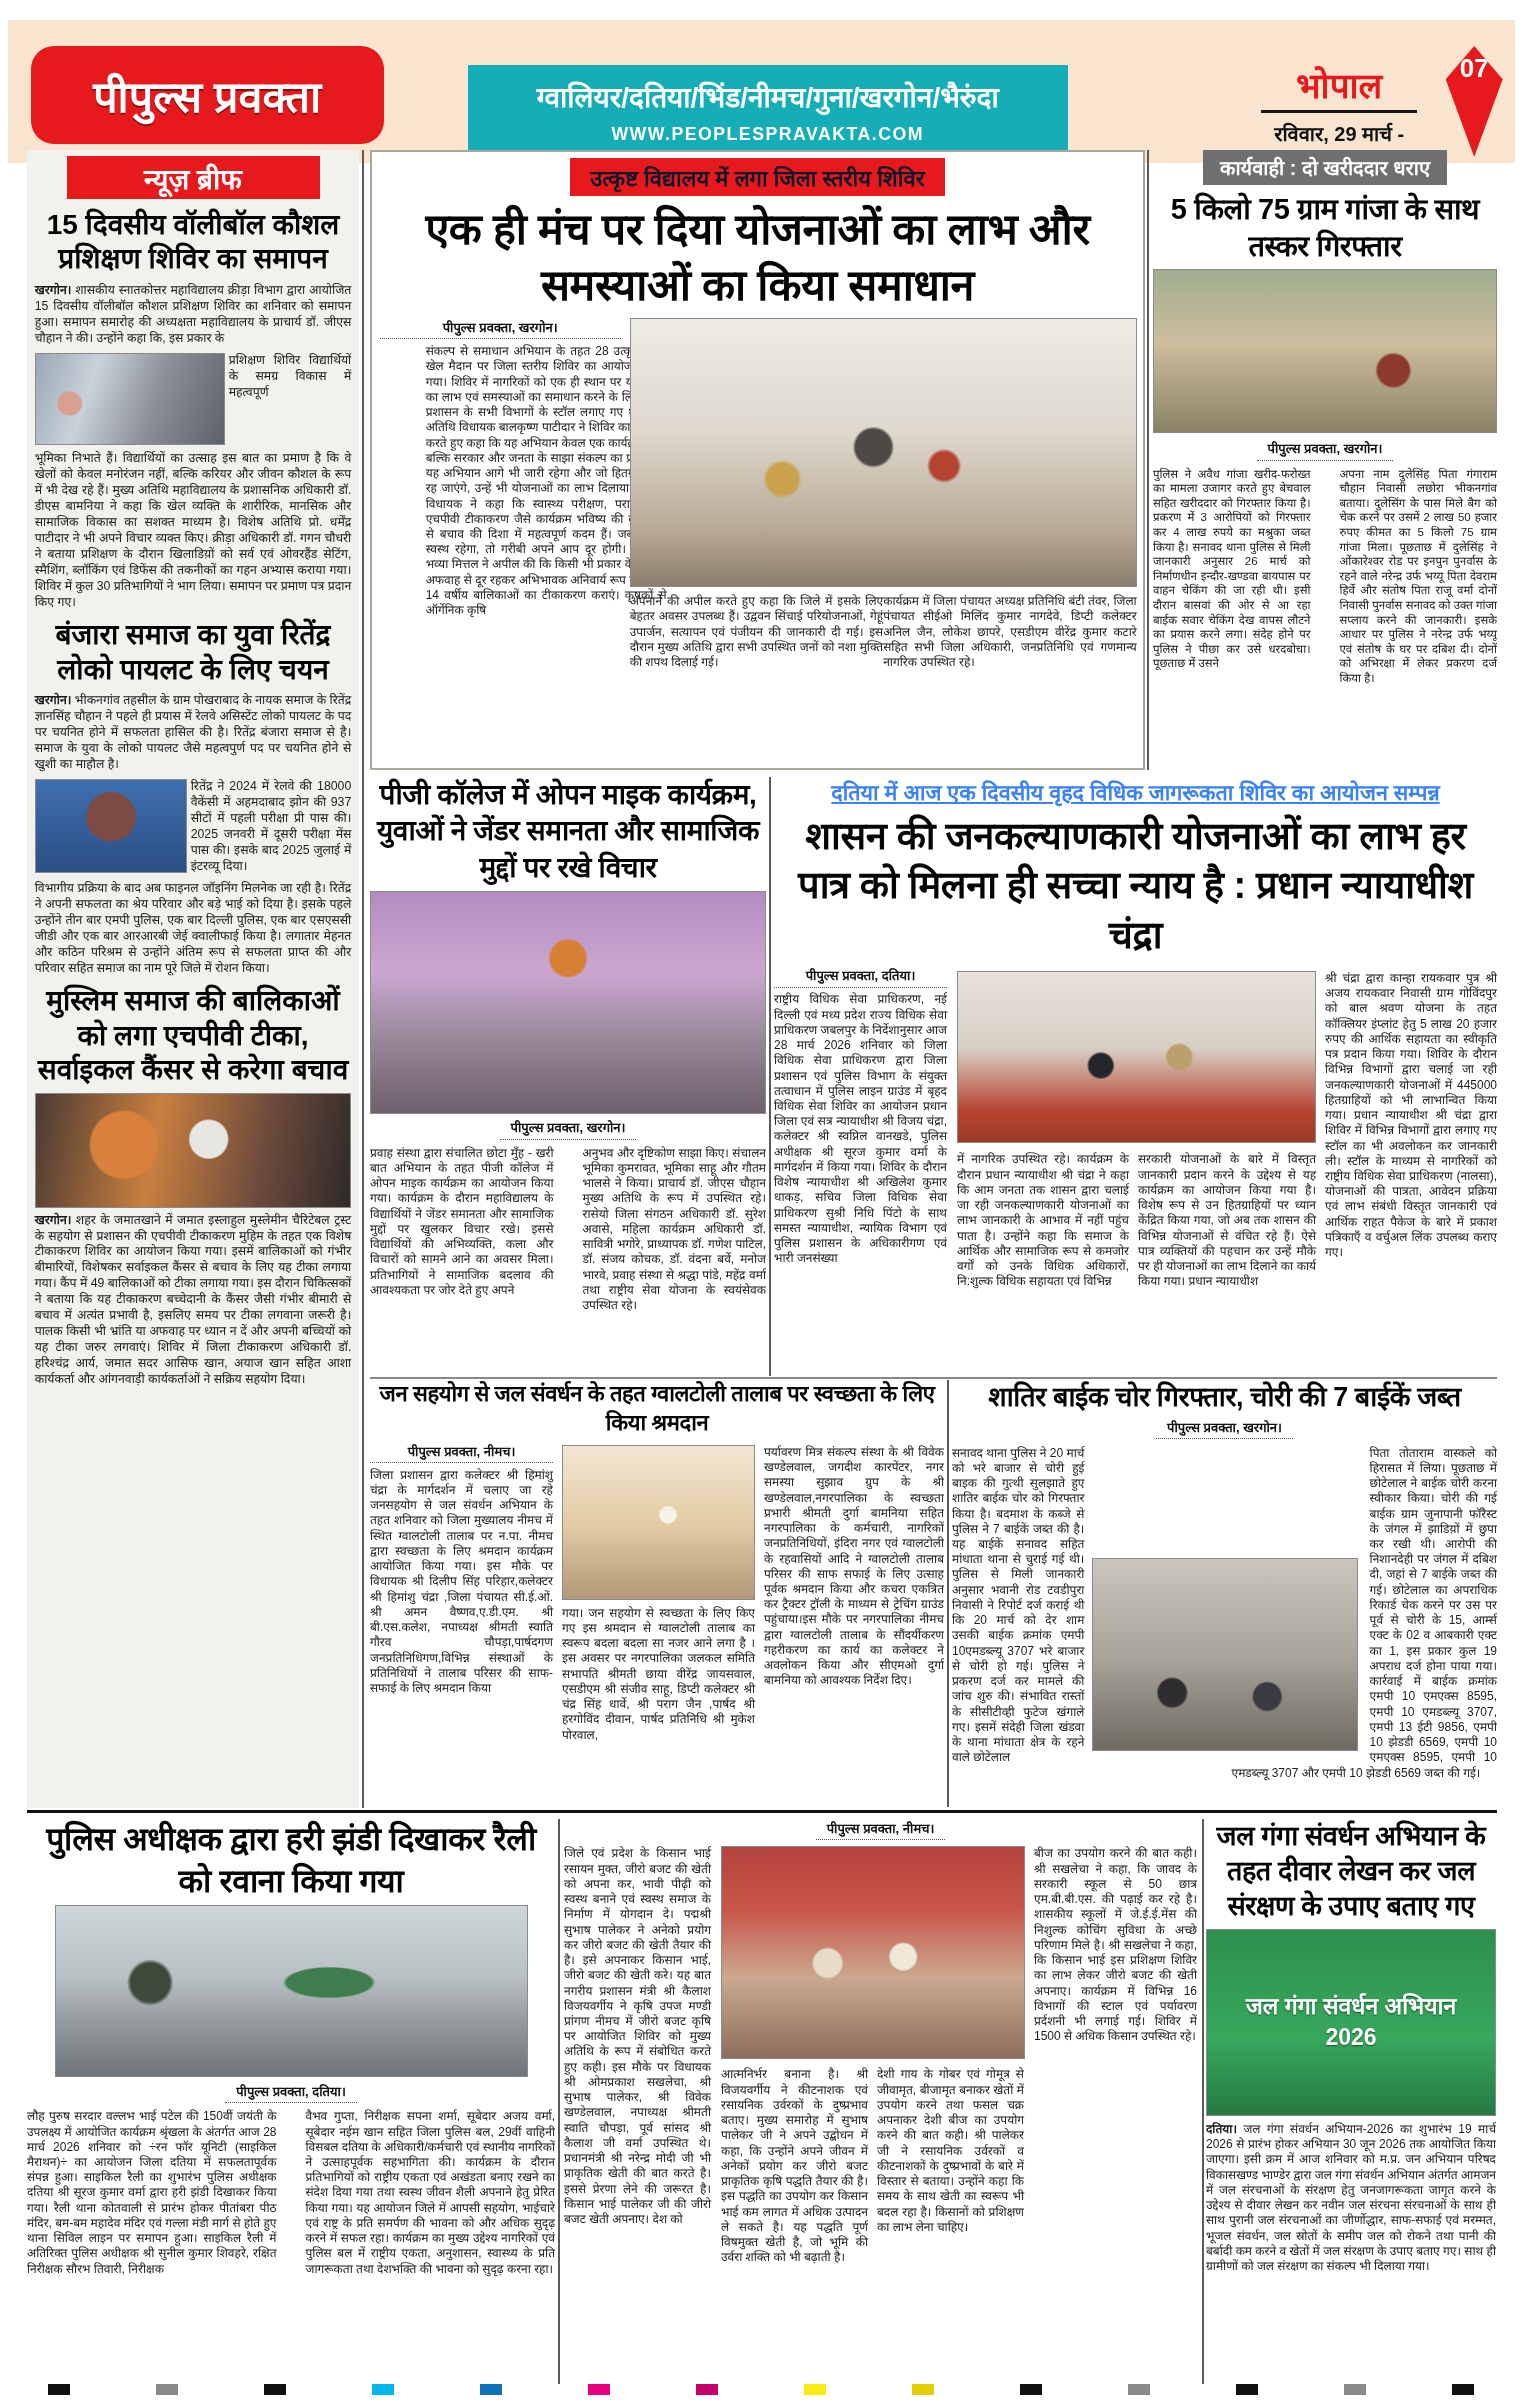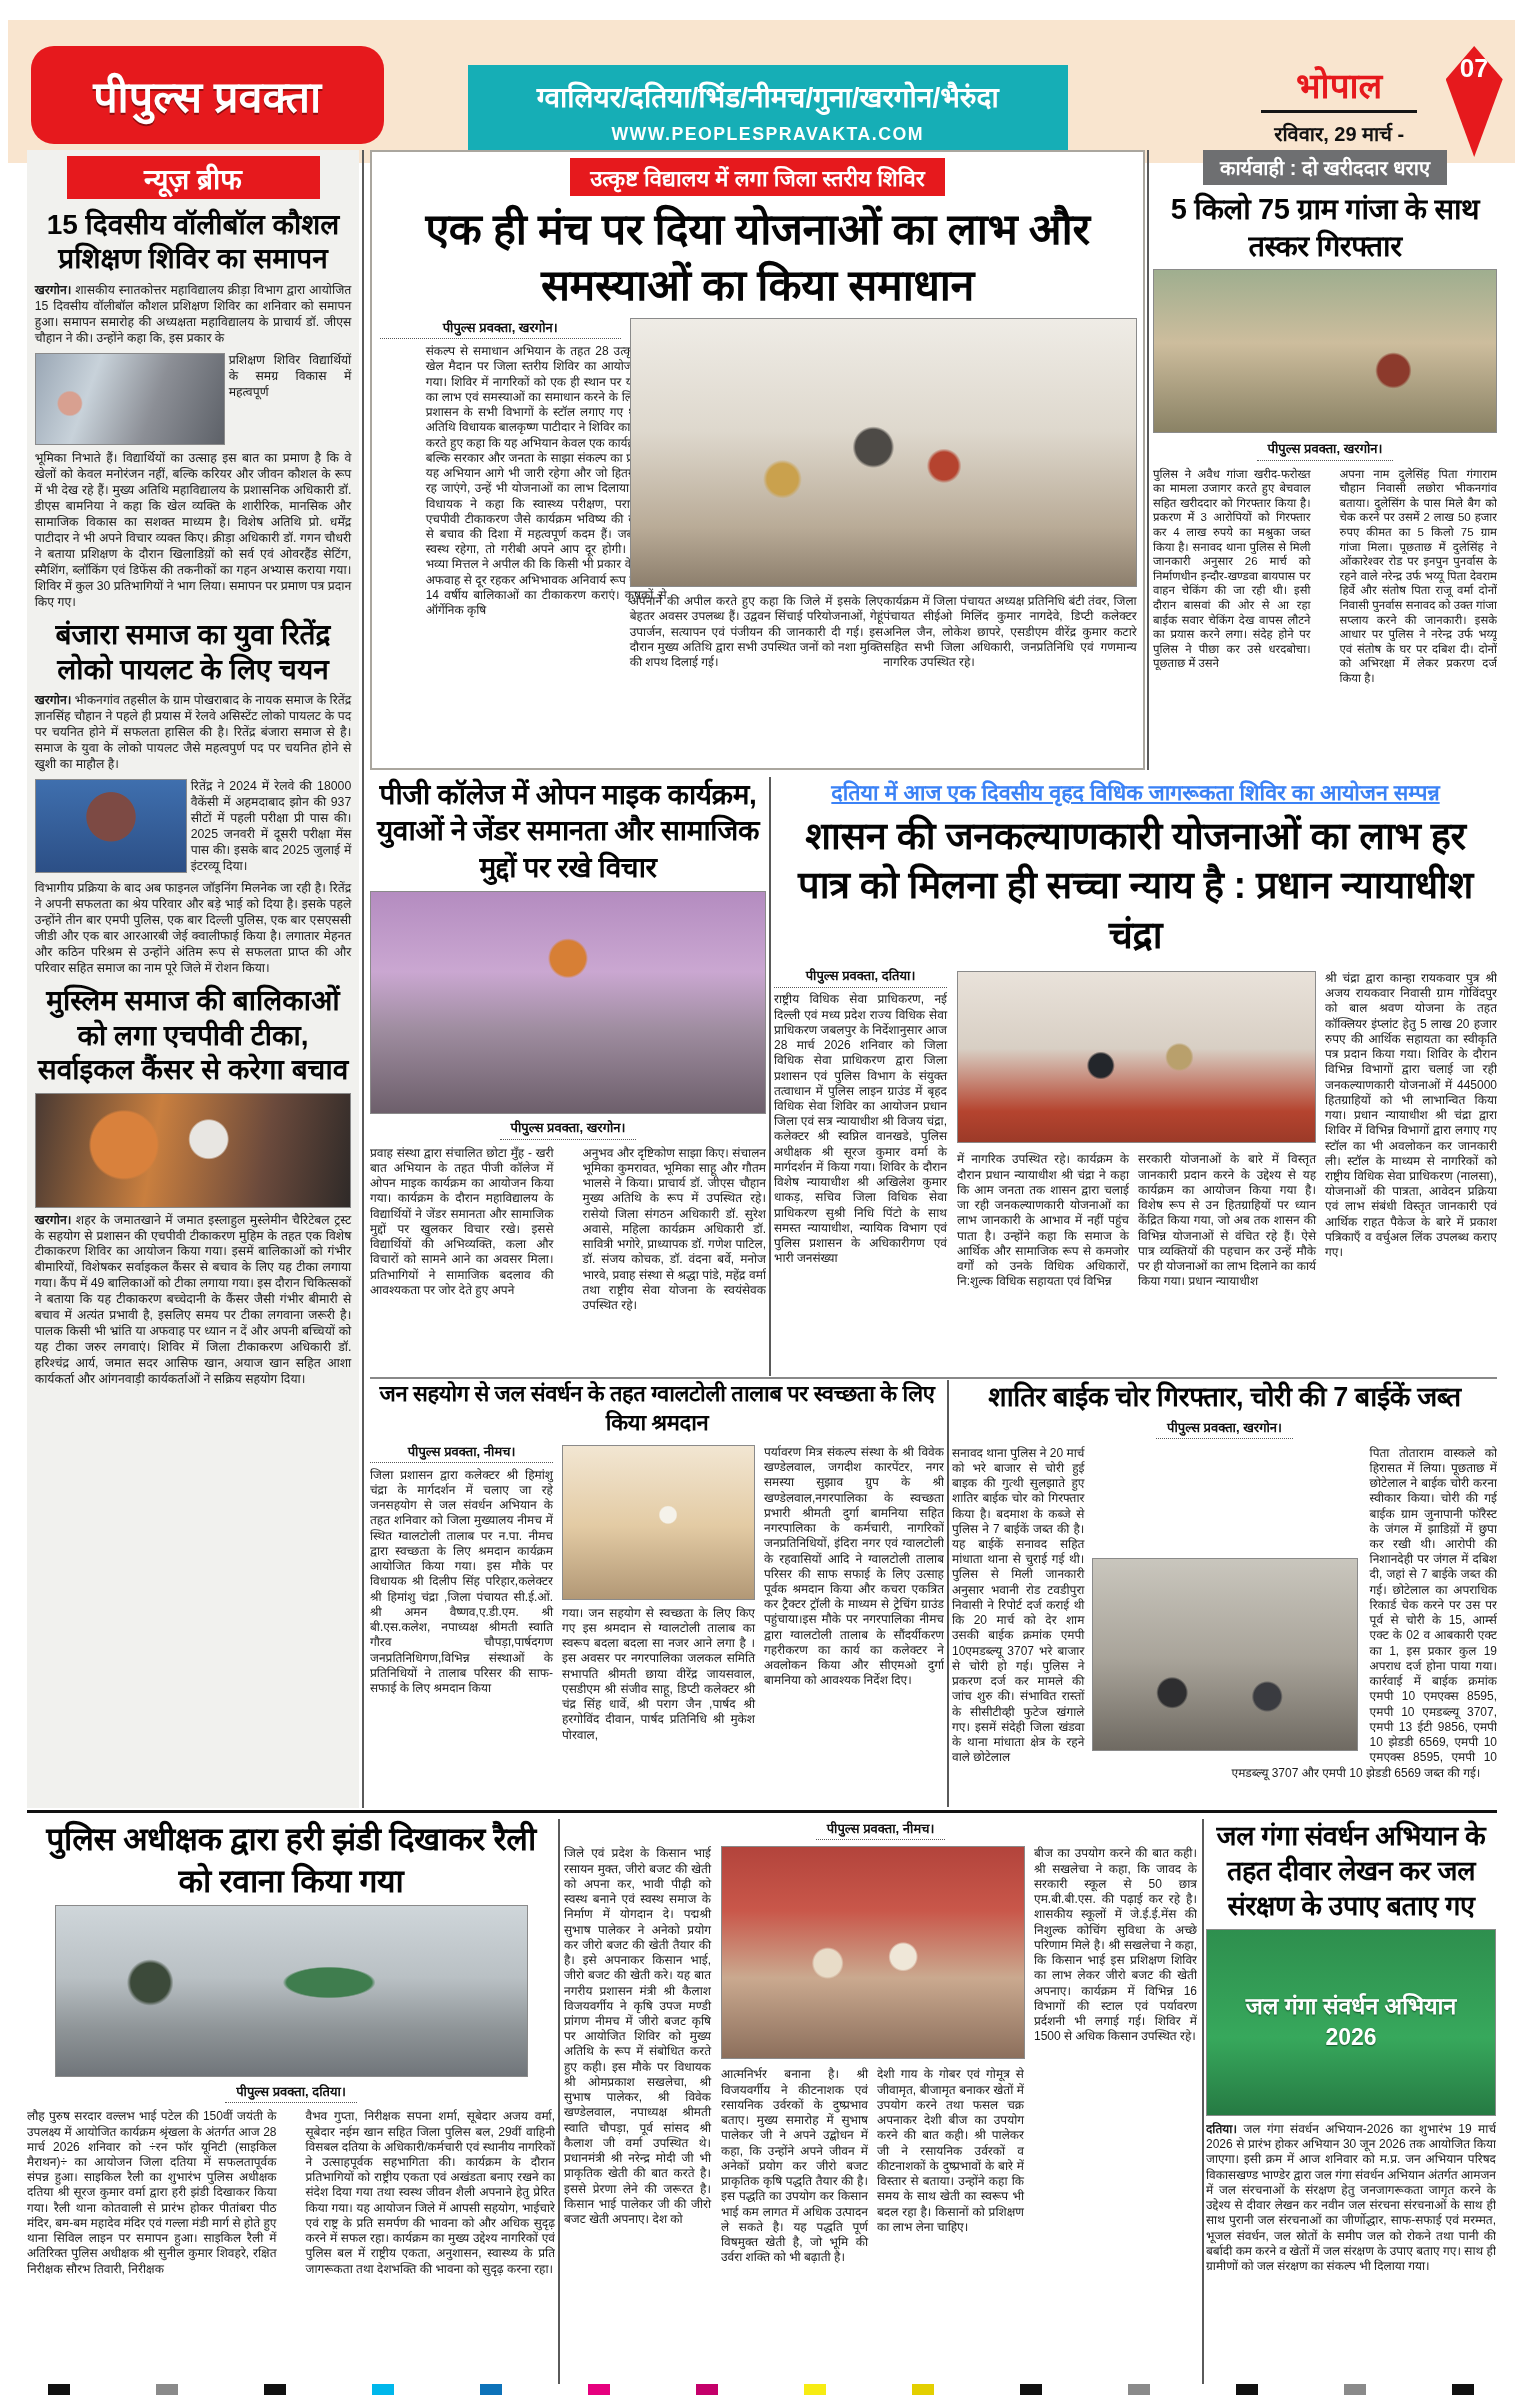--- a/index.html
+++ b/index.html
@@ -22,21 +22,21 @@
   .edition-rule { height:3.1px; background:#161616; margin:2.3px 10.7px 0; }
   .edition-date { font-size:20px; font-weight:700; color:#111; margin-top:7px; }
   .pageno { position:absolute; left:1438px; top:26px; width:57px; height:111px; background:#e6191d;
           clip-path:polygon(50% 0,100% 30%,50% 100%,0 30%); color:#fff; display:flex;
           justify-content:center; }
   .pageno span { font-size:26px; font-weight:800; margin-top:7px; }
 
   
   .art { overflow:hidden; }
   .hl { font-weight:800; color:#050505; text-align:center; line-height:1.3; letter-spacing:-0.4px; }
-  .kicker-red { background:#e6191d; color:#ffffff; font-weight:800; font-size:22px; text-align:center;
+  .kicker-red { background:#e6191d; color:#0f172a; font-weight:800; font-size:22px; text-align:center;
           padding:3.8px 20px; width:max-content; max-width:100%; margin:0 auto; }
   .kicker-gray { background:#6e6f71; color:#fff; font-weight:800; font-size:20px; text-align:center;
           padding:3.8px 17px; width:max-content; max-width:100%; margin:0 auto; }
   .byline { font-weight:800; font-size:13px; color:#111; text-align:center; width:max-content; max-width:100%;
           margin:0 auto; border-bottom:1.5px dotted #555; padding:0 10.7px 2.3px; }
   .body-txt { font-size:12px; line-height:1.27; text-align:justify; color:#1b1b1b; }
   .body-txt b { font-size:inherit; }
   .cols { display:flex; gap:29px; }
   .cols .col { flex:1; }
   .photo { border:0.8px solid #8a8a8a; position:relative; overflow:hidden; }

